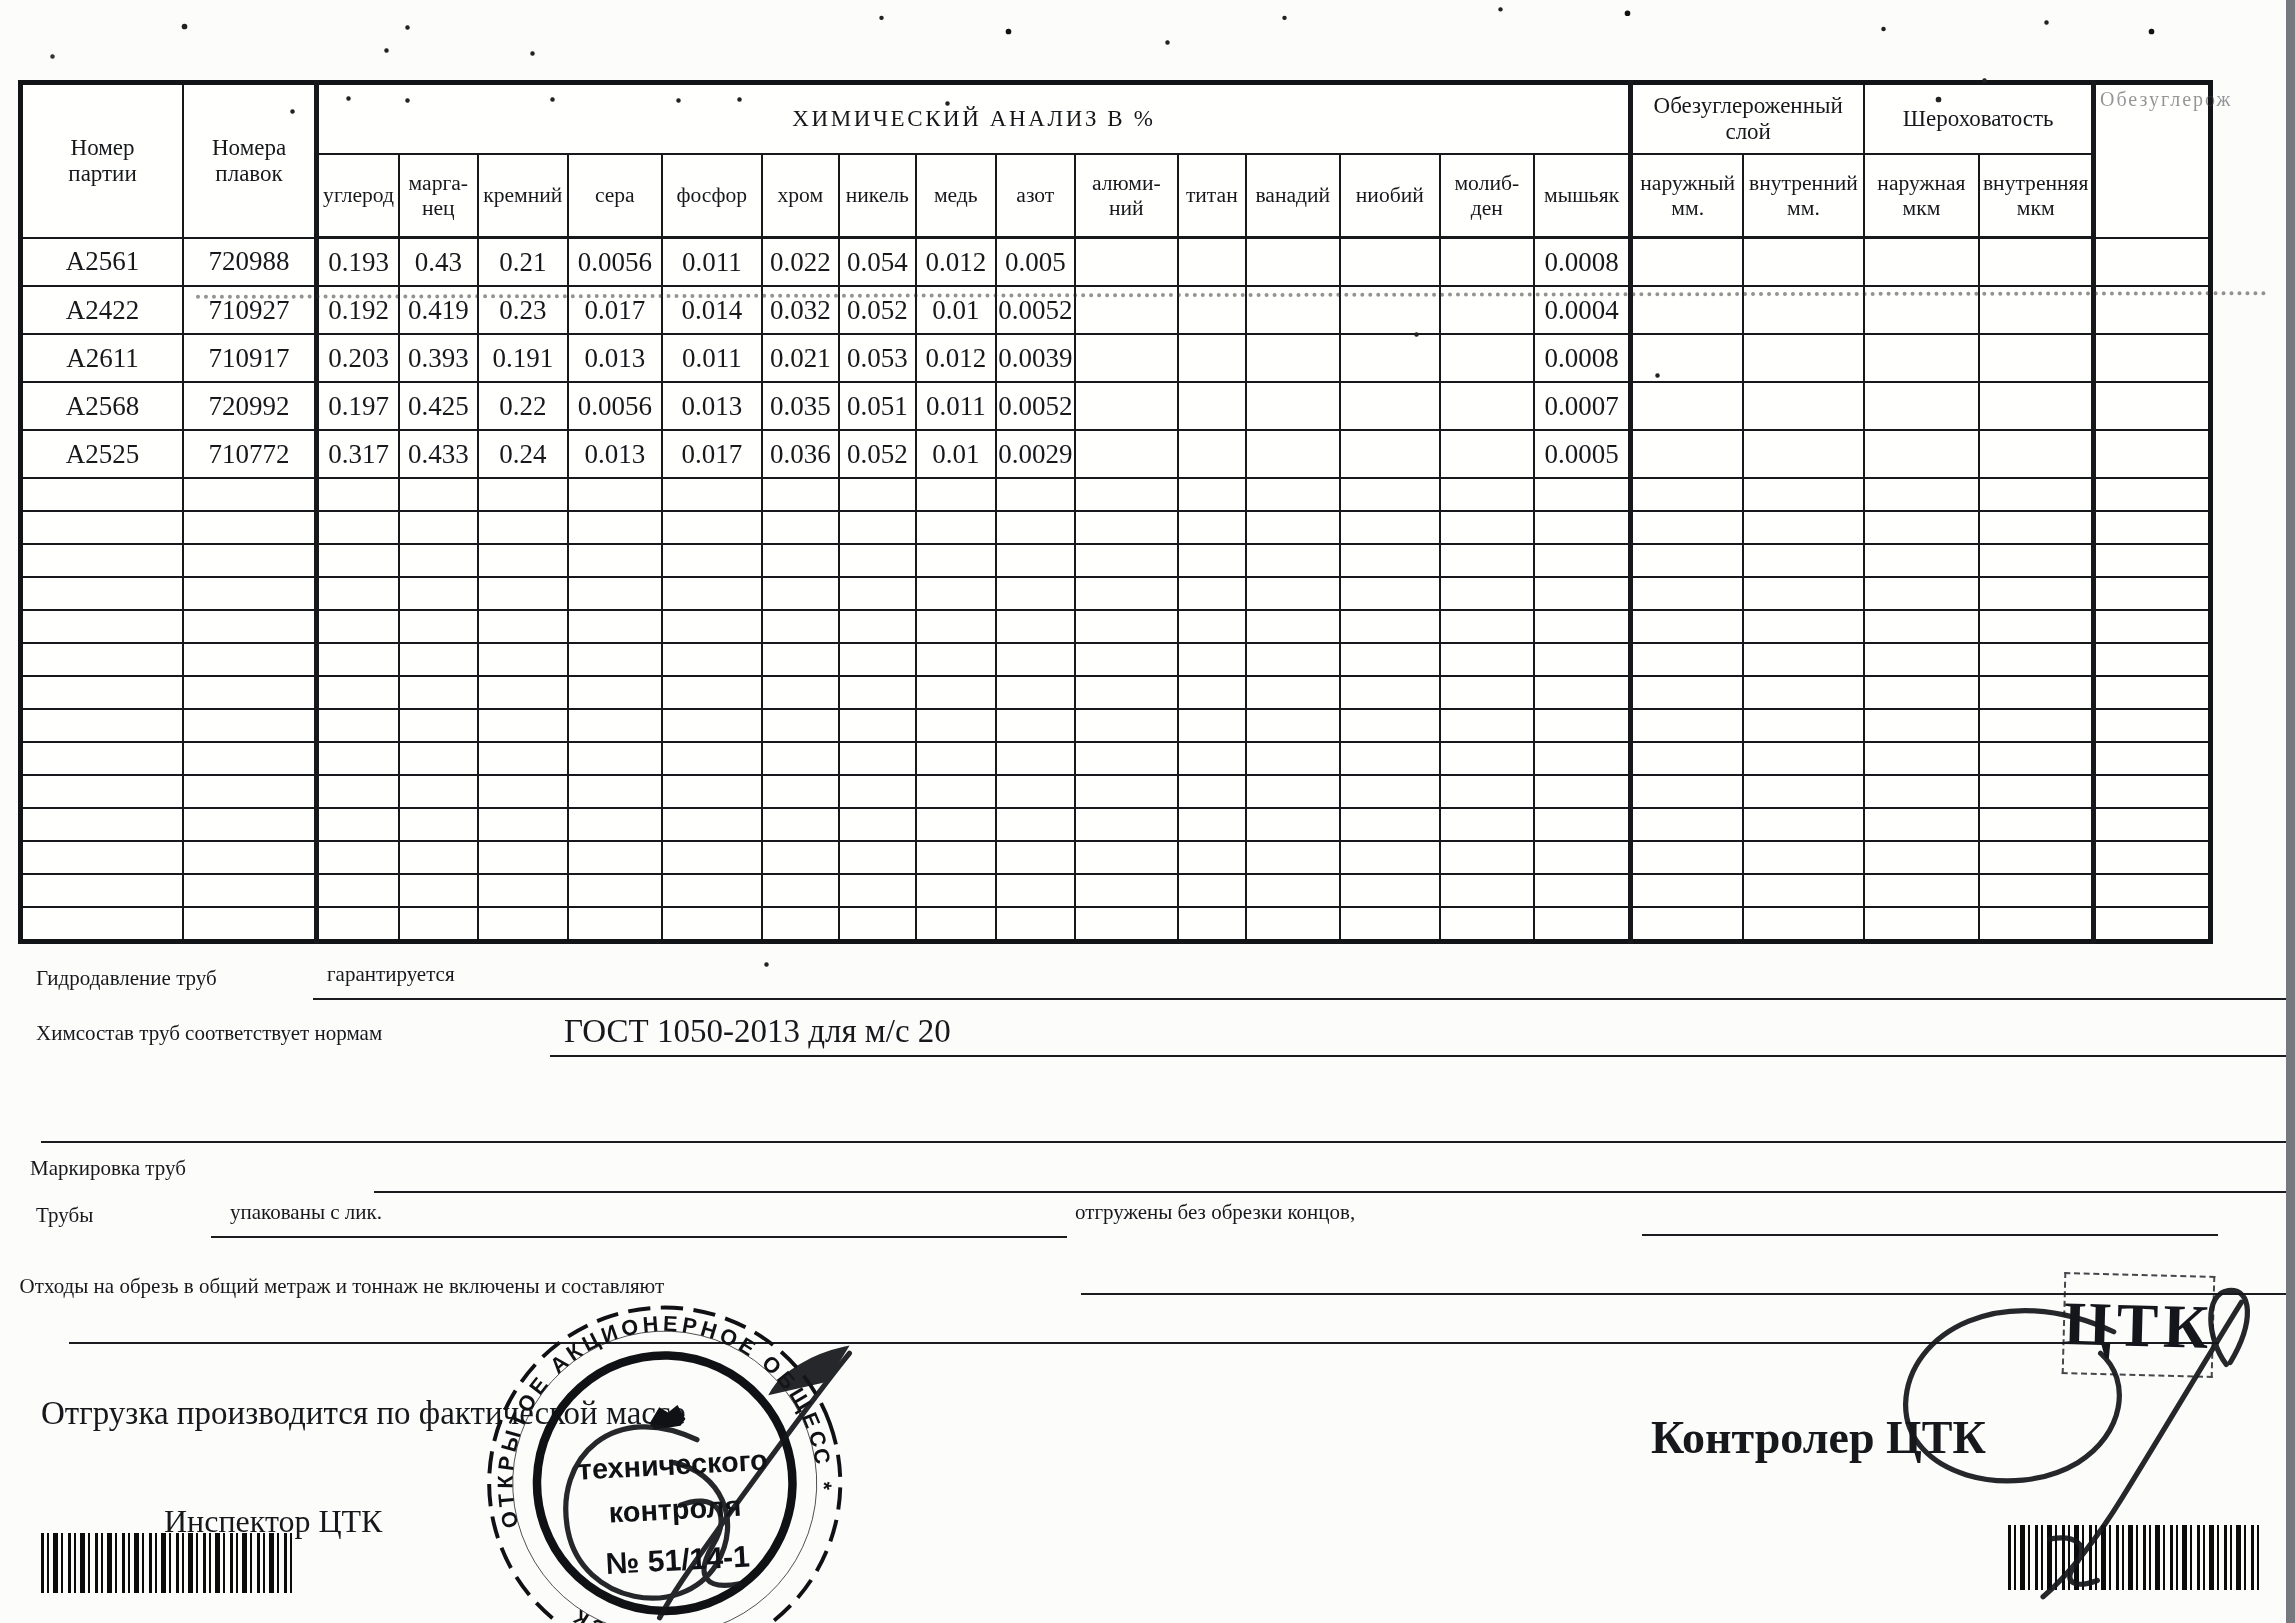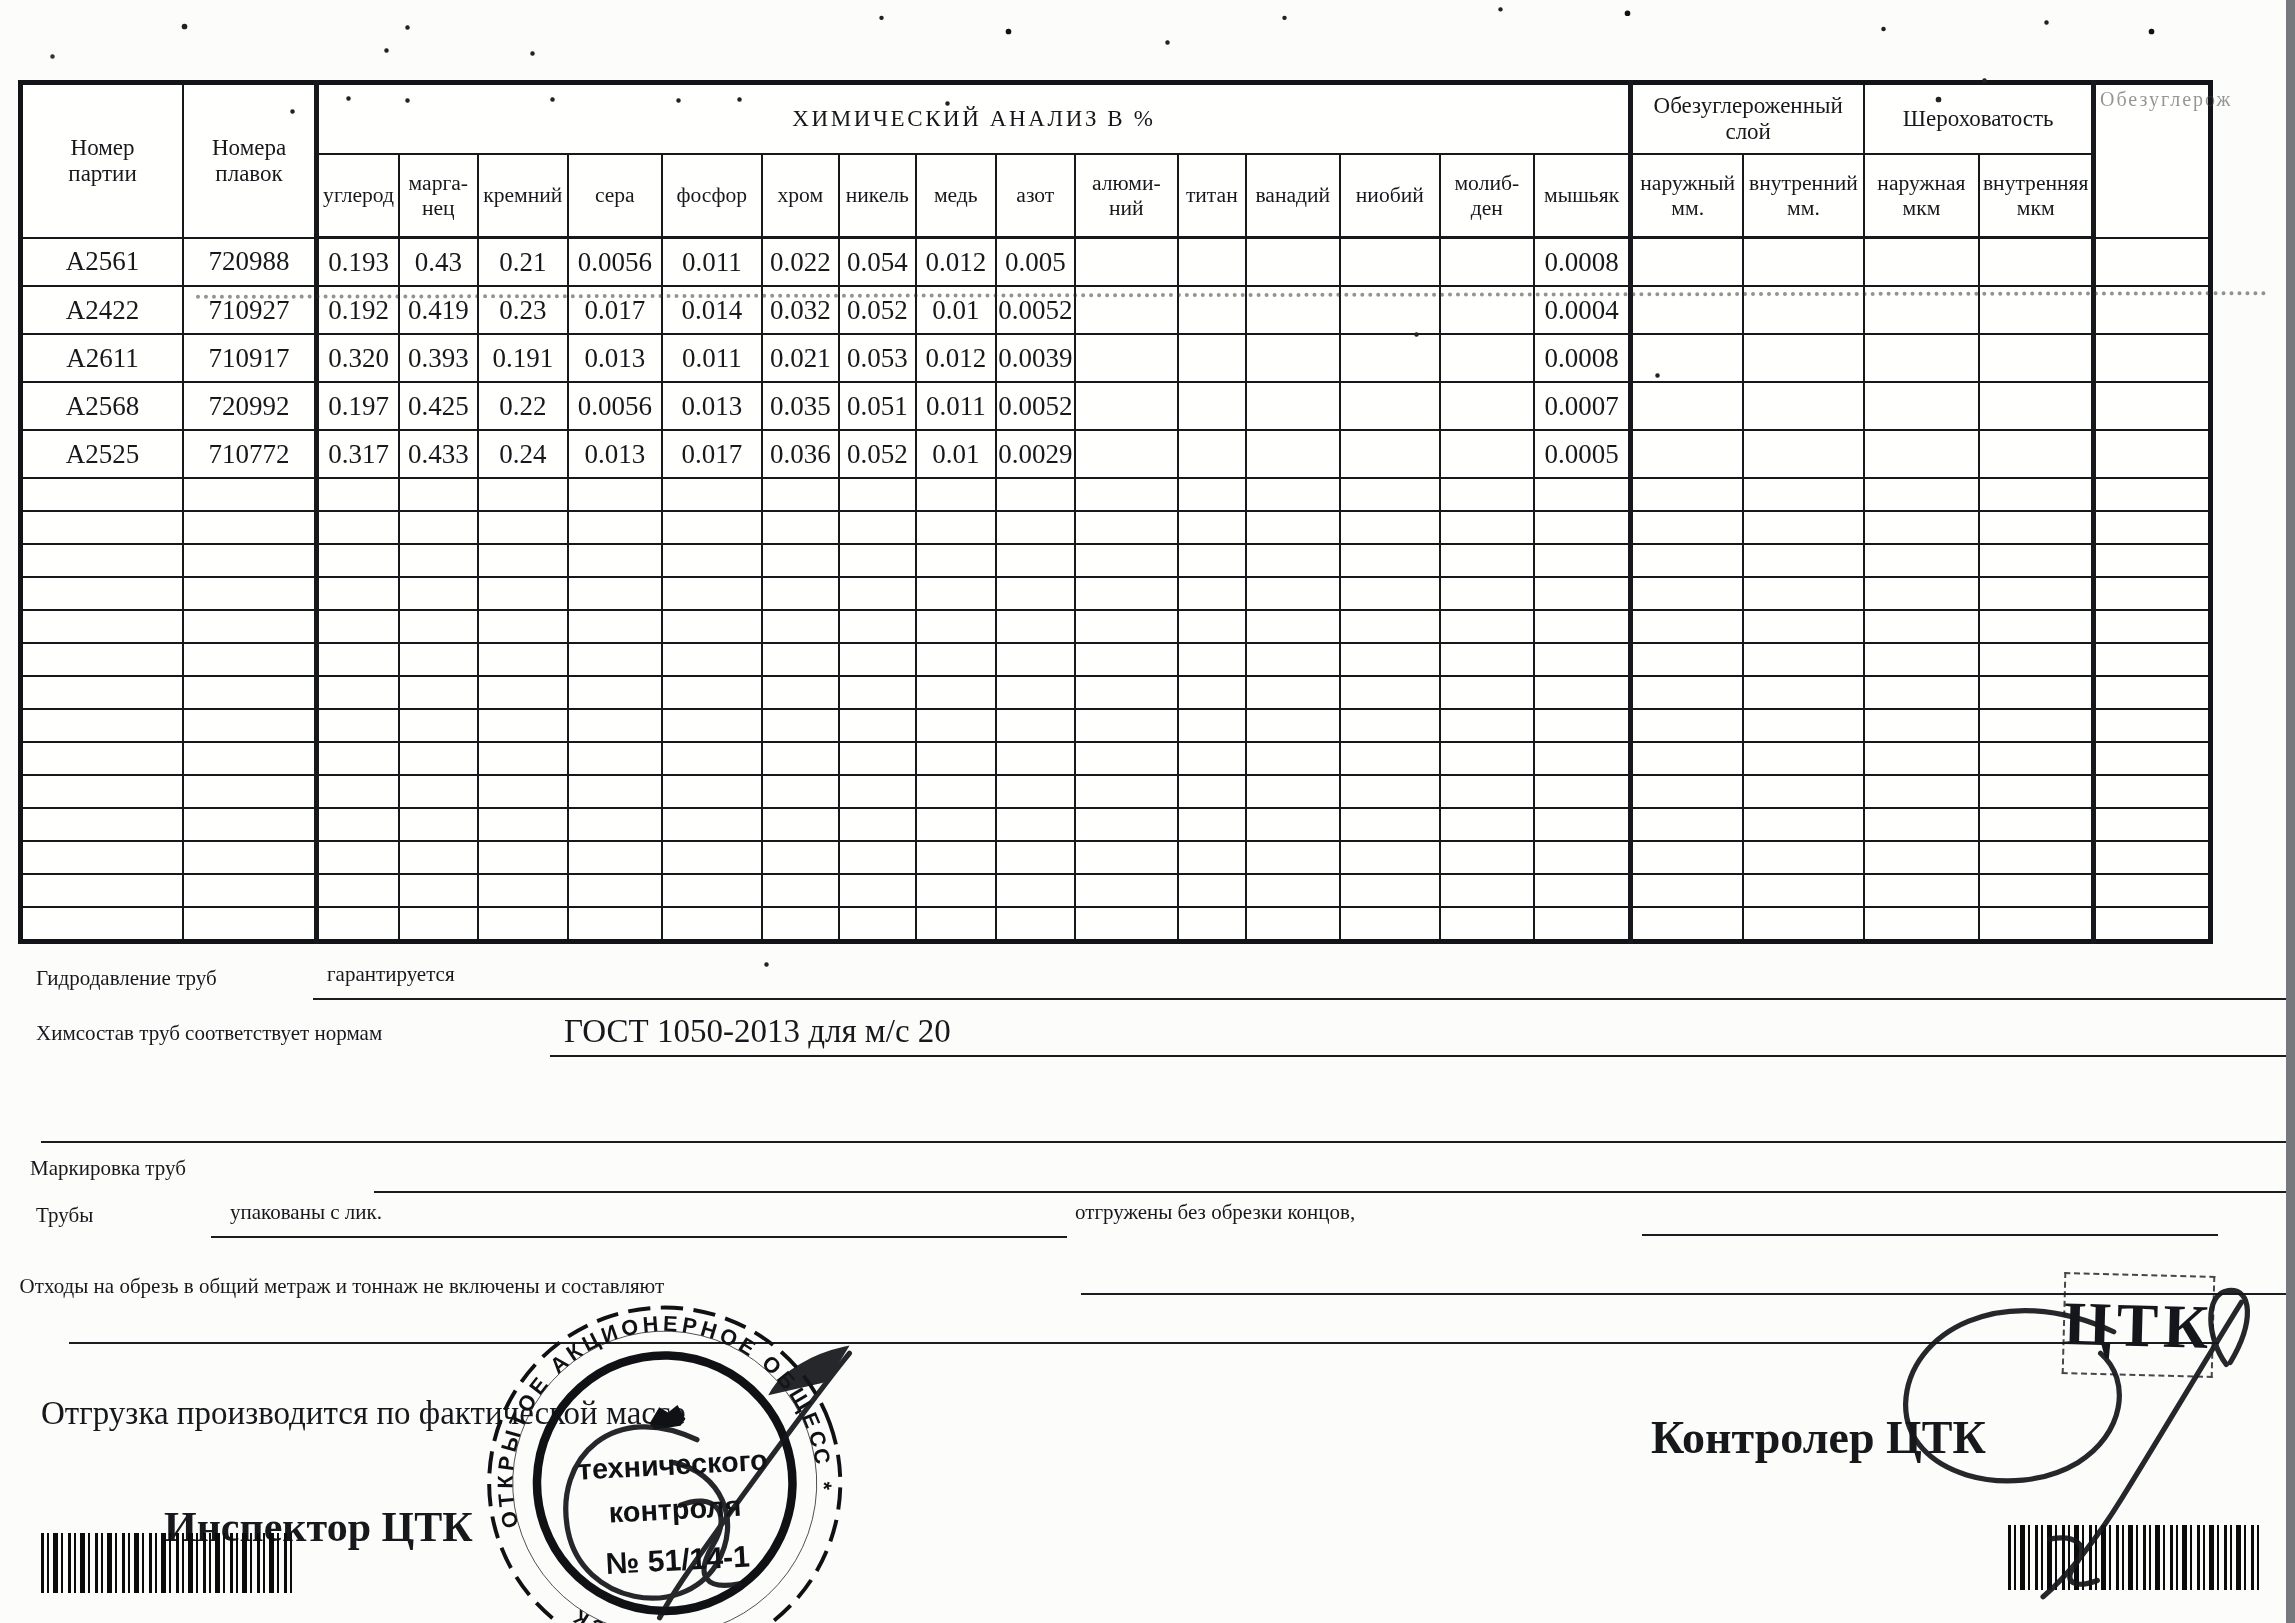--- a/index.html
+++ b/index.html
@@ -28,21 +28,21 @@
   .t-hydro-label{left:36px;top:966px;}
   .t-hydro-value{left:327px;top:962px;}
   .t-chem-label{left:36px;top:1021px;}
   .t-chem-value{left:564px;top:1013px;font-size:33px;}
   .t-marking{left:30px;top:1156px;}
   .t-pipes{left:36px;top:1203px;}
   .t-pipes-value{left:230px;top:1200px;}
   .t-shipped{left:1075px;top:1200px;}
   .t-waste{left:19.6px;top:1254px;margin-top:20px;}
   .t-shipping{left:41px;top:1395px;font-size:33px;}
-  .t-inspector{left:164px;top:1503px;font-size:42px;font-weight:700;}
+  .t-inspector{left:164px;top:1503px;font-size:32px;font-weight:400;}
   .t-controller{left:1651px;top:1411px;font-size:46px;font-weight:700;}
 
   .rule{position:absolute;height:0;border-top:2.6px solid #1b1c20;}
   .r1{left:313px;top:998px;width:1979px;}
   .r2{left:550px;top:1055px;width:1741px;}
   .r3{left:41px;top:1141px;width:2250px;}
   .r4{left:374px;top:1191px;width:1917px;}
   .r5{left:211px;top:1236px;width:856px;}
   .r6{left:1642px;top:1234px;width:576px;}
   .r7{left:1081px;top:1293px;width:1211px;}
@@ -194,21 +194,21 @@
           <td>0.0004</td>
           <td class="bL"></td>
           <td></td>
           <td></td>
           <td></td>
           <td class="bL2"></td>
         </tr>
         <tr class="data-row">
           <td>А2611</td>
           <td>710917</td>
-          <td class="bL">0.320</td>
+          <td class="bL">0.203</td>
           <td>0.393</td>
           <td>0.191</td>
           <td>0.013</td>
           <td>0.011</td>
           <td>0.021</td>
           <td>0.053</td>
           <td>0.012</td>
           <td>0.0039</td>
           <td></td>
           <td></td>

